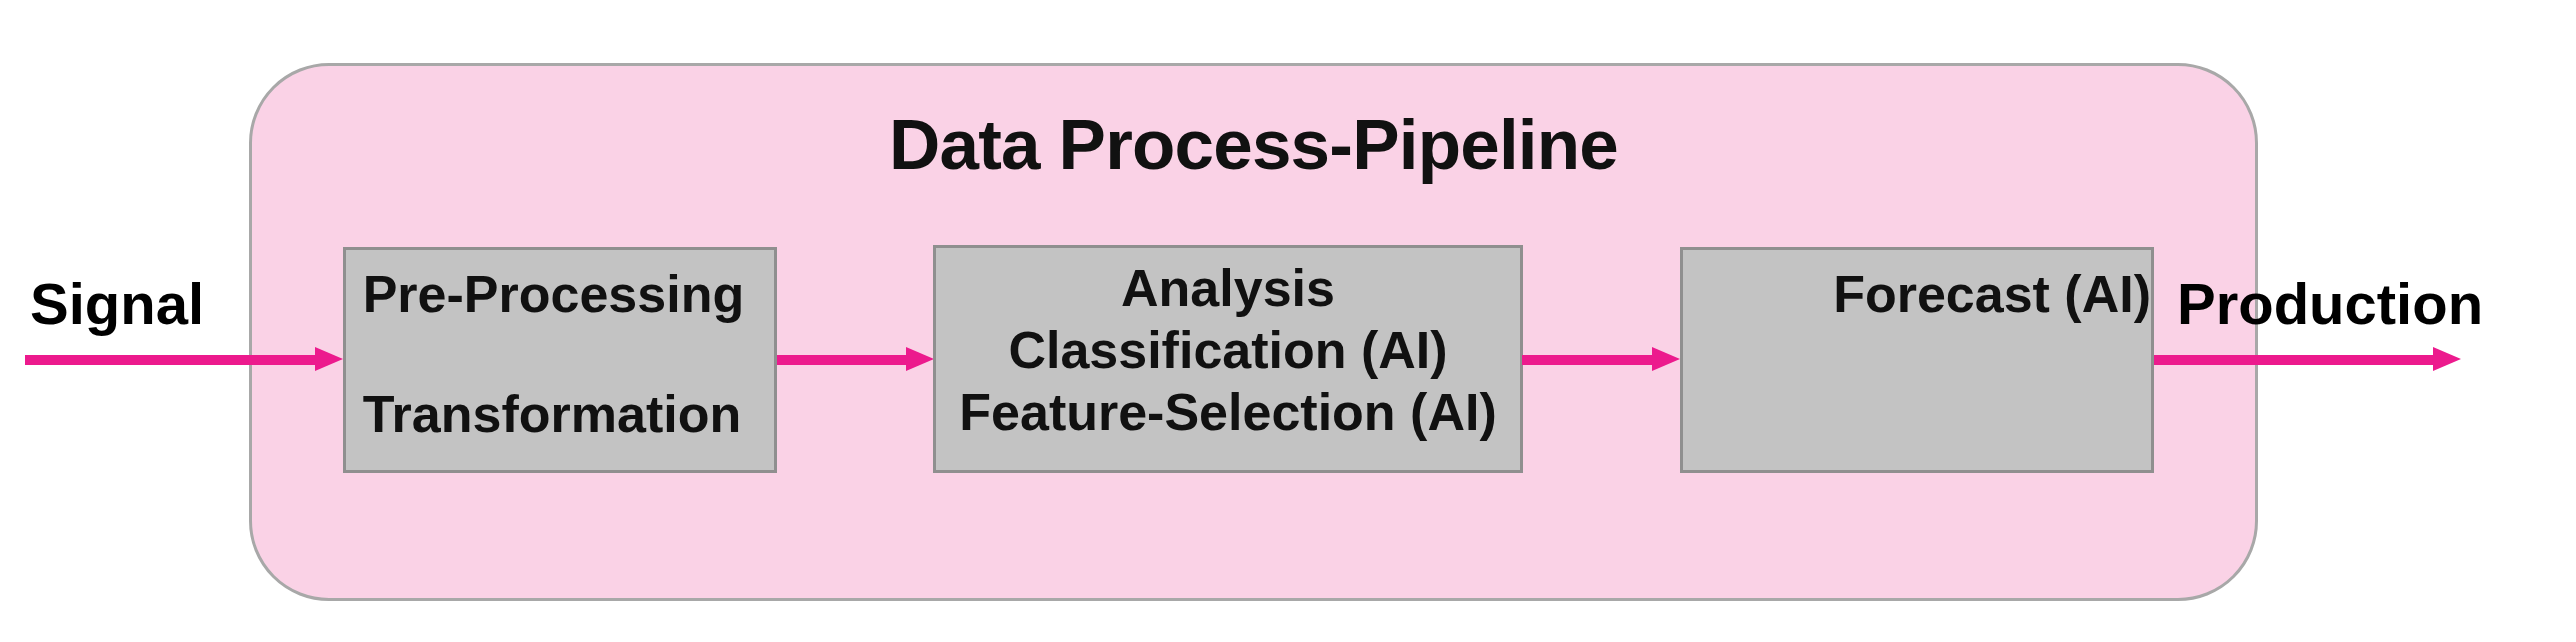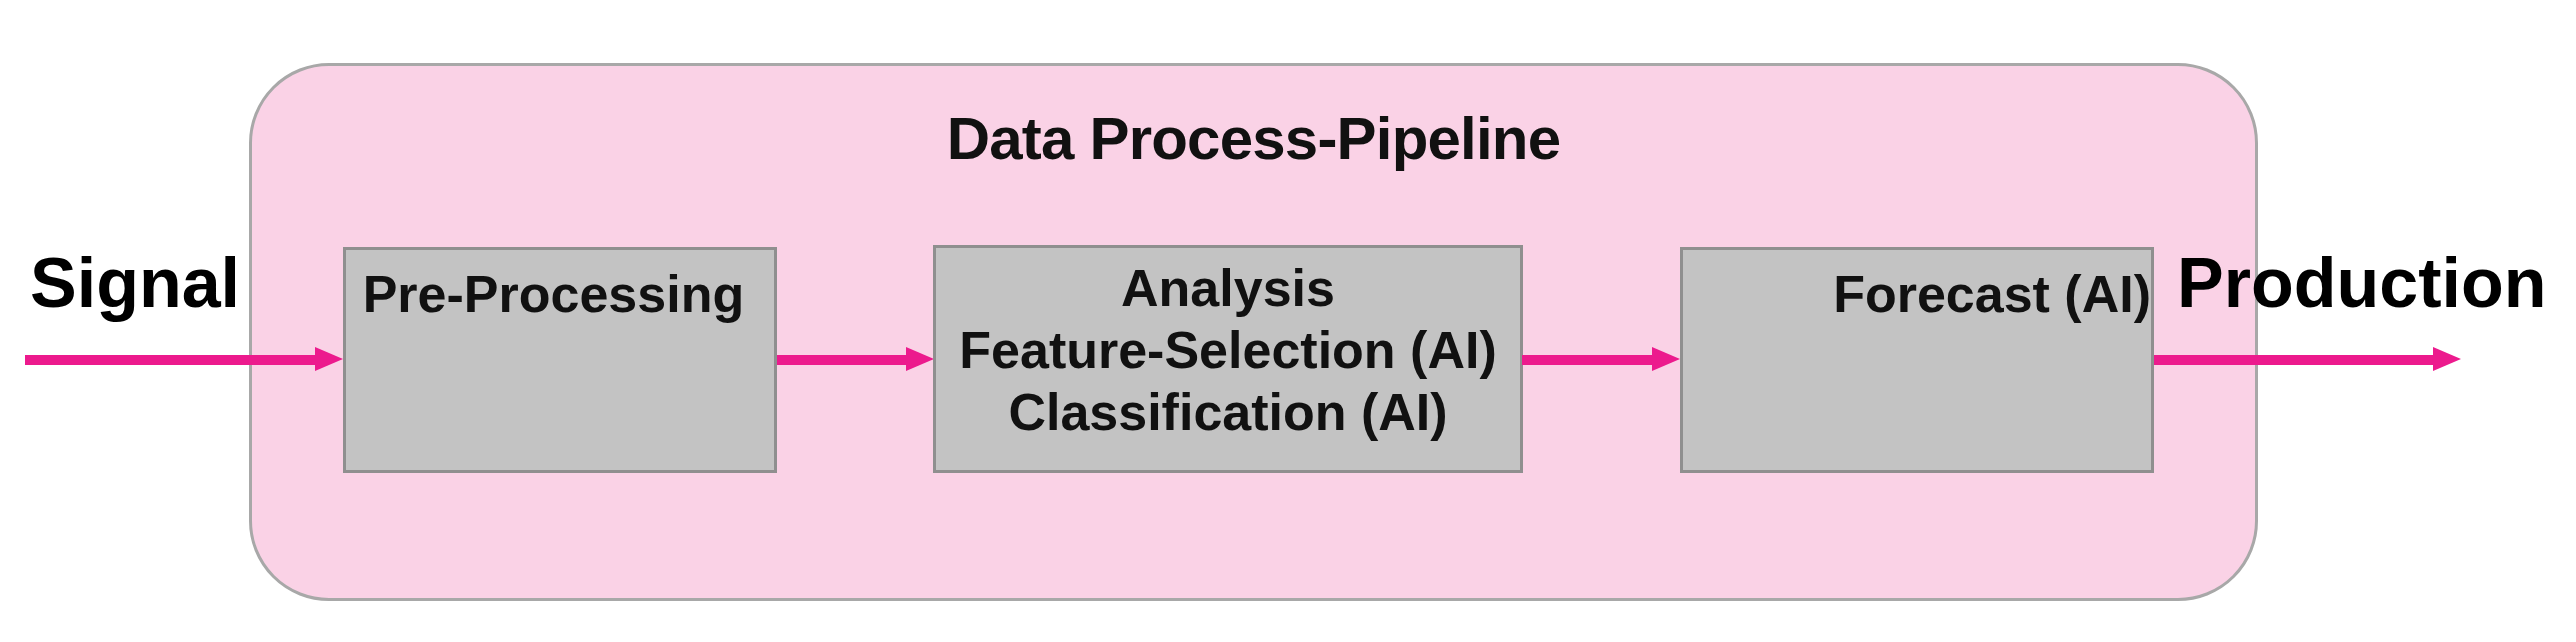--- a/index.html
+++ b/index.html
@@ -23,21 +23,21 @@
     left:249px;top:63px;width:2009px;height:538px;
     background:var(--container-fill);
     border:3.3px solid var(--container-border);
     border-radius:80px;
     box-sizing:border-box;
   }
   .pipeline-title{
     position:absolute;
     left:249px;top:109px;width:2009px;
     text-align:center;
-    font-size:60px;line-height:1;
+    font-size:71px;line-height:1;
     font-weight:bold;
     color:var(--text);
     letter-spacing:-0.8px;
   }
   .stage-box{
     position:absolute;
     top:247px;height:226px;
     background:var(--box-fill);
     border:3.3px solid var(--box-border);
     box-sizing:border-box;
@@ -58,22 +58,22 @@
     padding:0 0 18px 0;
     text-align:center;
   }
   .box-3{
     left:1680px;width:474px;
     justify-content:space-between;
     padding:13.4px 0 25px 0;
     text-align:right;
   }
   .end-label{
-    position:absolute;top:248px;
-    font-size:70px;line-height:1;font-weight:bold;
+    position:absolute;top:275px;
+    font-size:58px;line-height:1;font-weight:bold;
     color:#000000;
     white-space:nowrap;
   }
   .label-signal{left:30px;}
   .label-production{left:2177px;text-align:right;}
   .flow-arrow{
     position:absolute;top:347px;height:25px;
   }
   .flow-arrow .shaft{
     position:absolute;left:0;right:26px;top:8.4px;height:9.2px;
@@ -102,31 +102,32 @@
 
   <div class="end-label label-signal">Signal</div>
 
   <div class="flow-arrow arrow-1">
     <div class="shaft"></div>
     <div class="head"></div>
   </div>
 
   <div class="stage-box box-1">
     <span class="line">Pre-Processing</span>
+    <span class="line">Transformation</span>
   </div>
 
   <div class="flow-arrow arrow-2">
     <div class="shaft"></div>
     <div class="head"></div>
   </div>
 
   <div class="stage-box box-2">
     <span class="line">Analysis</span>
+    <span class="line">Classification (AI)</span>
     <span class="line">Feature-Selection (AI)</span>
-    <span class="line">Classification (AI)</span>
   </div>
 
   <div class="flow-arrow arrow-3">
     <div class="shaft"></div>
     <div class="head"></div>
   </div>
 
   <div class="stage-box box-3">
     <span class="line">Forecast (AI)</span>
   </div>

